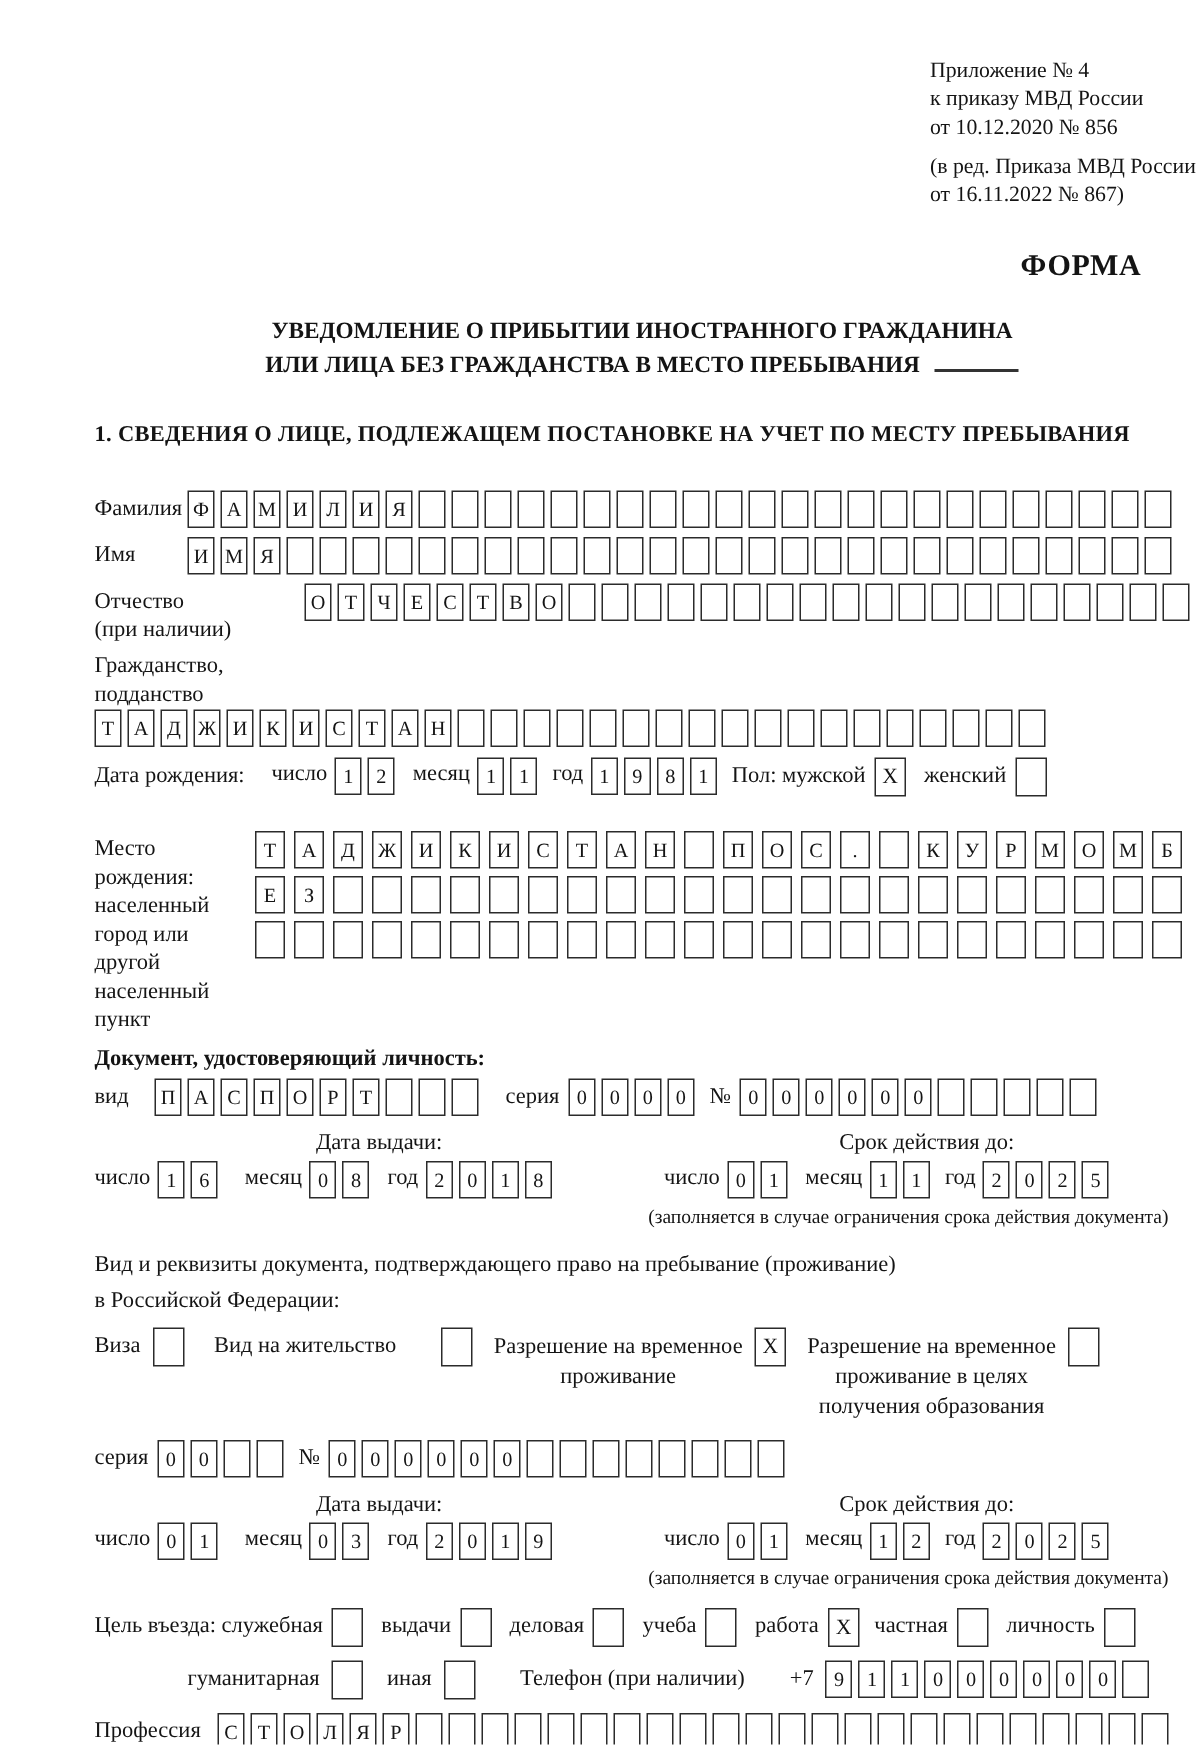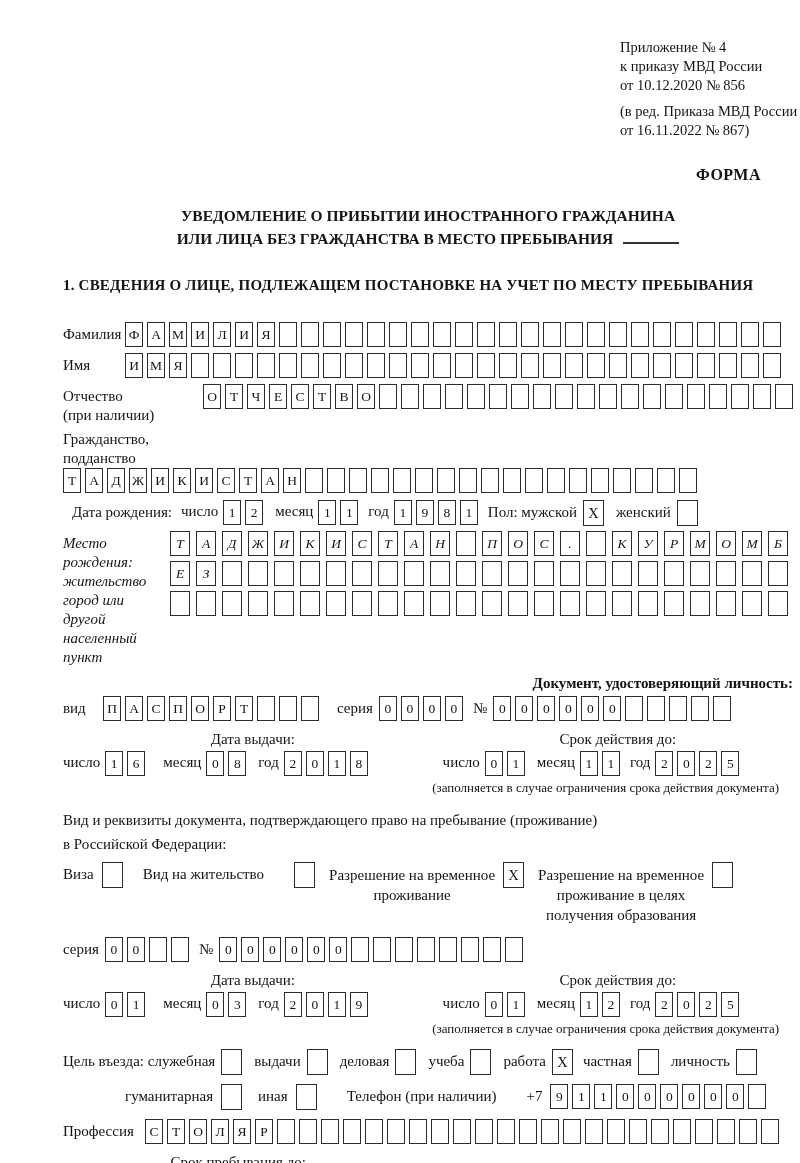--- a/index.html
+++ b/index.html
@@ -7,21 +7,21 @@
   body {
     width:800px; height:1163px;
     font-family:"Liberation Serif","DejaVu Serif",serif;
     color:#141414; font-size:15px; position:relative; overflow:hidden;
   }
   .page { padding:38px 7px 0 63px; width:800px; }
 
   
   .law-ref { margin-left:557px; width:215px; line-height:19px; font-size:14.5px; }
   .law-ref .grp2 { margin-top:7px; }
-  .forma { text-align:right; padding-right:32px; margin-top:26px; font-weight:bold; font-size:16px; letter-spacing:.5px; }
+  .forma { text-align:right; padding-right:32px; margin-top:26px; font-weight:bold; font-size:20px; letter-spacing:.5px; }
 
   .doc-title { text-align:center; font-weight:bold; font-size:15.5px; line-height:23px; margin-top:20px; }
   .blank-line { display:inline-block; width:56px; border-bottom:2px solid #333; height:14px; margin-left:10px; }
   .sec-heading { font-weight:bold; font-size:15px; margin-top:27px; letter-spacing:.2px; }
 
   
   .cells { display:flex; flex-wrap:nowrap; }
   .cell {
     flex:none; width:18px; height:25px; margin-right:4px;
     border:1.6px solid #2b2b2b; display:inline-flex;
@@ -39,21 +39,21 @@
   .row { display:flex; align-items:flex-start; margin-top:6px; }
   .lbl { flex:none; line-height:19px; padding-top:3px; }
   .w62  { width:62px; }
   .w94  { width:94px; }
   .w140 { width:140px; }
   .w105 { width:105px; }
   .stack > .cells { margin-bottom:5px; }
 
   .inline-lbl { padding:3px 6px 0 6px; line-height:19px; flex:none; }
 
-  .center-heading { text-align:right; font-weight:bold; margin-top:8px; font-size:15px; }
+  .center-heading { text-align:left; font-weight:bold; margin-top:8px; font-size:15px; }
 
   
   .dhead { display:flex; margin-top:10px; }
   .dhead .dl { width:52%; text-align:center; }
   .dhead .dr { width:48%; text-align:center; }
   .drow { display:flex; margin-top:3px; }
   .dgroup { display:flex; align-items:flex-start; }
   .dgroup .dw { padding:3px 5px 0 0; flex:none; }
   .dcol-l { width:52%; }
   .note { text-align:right; font-size:13px; margin-top:4px; padding-right:14px; }
@@ -231,21 +231,21 @@
         <span class="cell"></span>
         <span class="cell"></span>
         <span class="cell"></span>
         <span class="cell"></span>
         <span class="cell"></span>
         <span class="cell"></span>
         <span class="cell"></span>
       </div>
   </div>
 
-  <div class="row" style="margin-top:7px;text-align:center;">
+  <div class="row" style="margin-top:7px;">
     <div class="lbl" style="width:118px">Дата рождения:</div>
     <div class="dgroup">
       <span class="dw">число</span>
       <span class="cells">
           <span class="cell">1</span>
           <span class="cell">2</span>
         </span>
       <span class="dw" style="padding-left:8px">месяц</span>
       <span class="cells">
           <span class="cell">1</span>
@@ -258,24 +258,24 @@
           <span class="cell">8</span>
           <span class="cell">1</span>
         </span>
     </div>
     <span class="inline-lbl">Пол: мужской</span>
     <span class="cb">X</span>
     <span class="inline-lbl" style="padding-left:12px">женский</span>
     <span class="cb"></span>
   </div>
 
-  <div class="row" style="margin-top:5px;font-style:italic;">
+  <div class="row" style="margin-top:23px;">
     <div class="lbl w105" style="width:107px">
       <div>Место рождения:</div>
-      <div>жительство</div>
+      <div>населенный</div>
       <div>город или другой</div>
       <div>населенный пункт</div>
     </div>
     <div class="stack">
       <div class="cells wide">
           <span class="cell">Т</span>
           <span class="cell">А</span>
           <span class="cell">Д</span>
           <span class="cell">Ж</span>
           <span class="cell">И</span>

